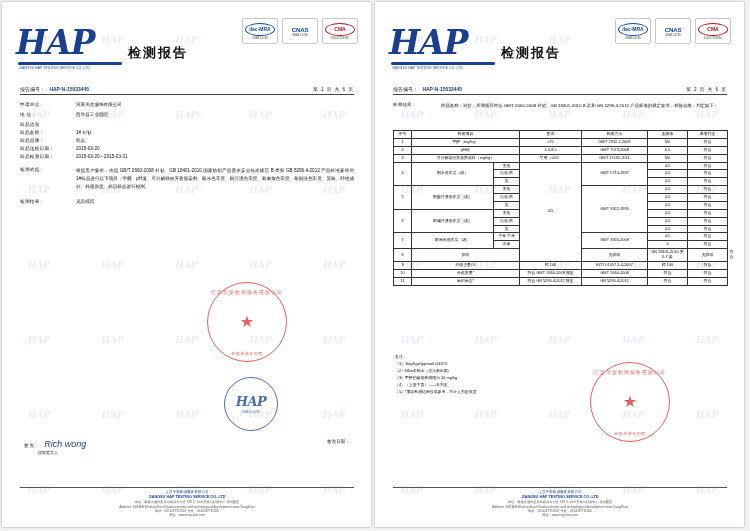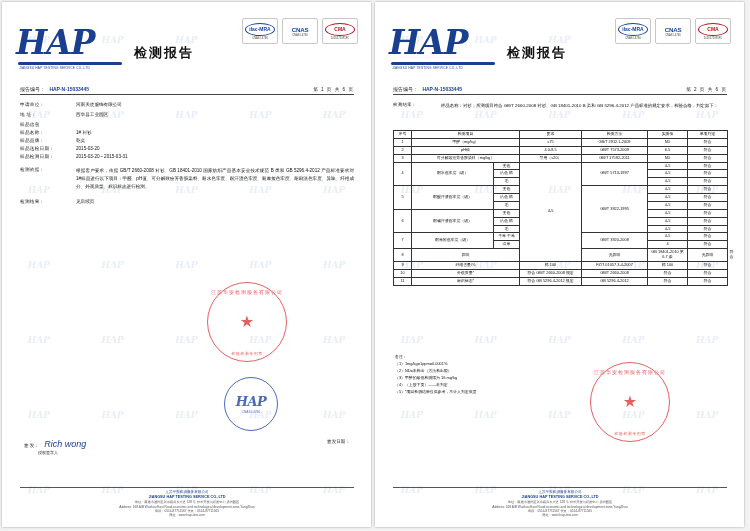--- a/index.html
+++ b/index.html
@@ -77,21 +77,21 @@
   .logo-sub {
     position: absolute;
     left: 3px;
     top: 44px;
     font-size: 3.2px;
     color: #1b3f8f;
     letter-spacing: 0.2px;
   }
   .doc-title {
     position: absolute;
-    left: 118px;
+    left: 112px;
     top: 26px;
     font-family: "DejaVu Sans", sans-serif;
     font-size: 13px;
     font-weight: bold;
     color: #111;
     letter-spacing: 2px;
   }
   .marks {
     position: absolute;
     right: 0;

